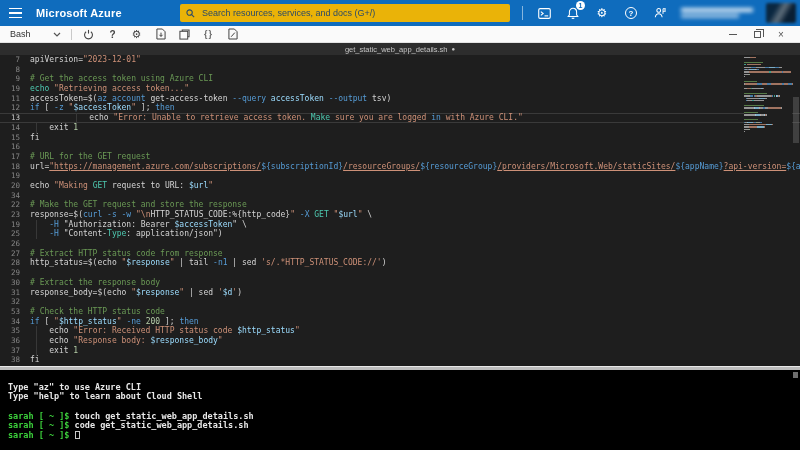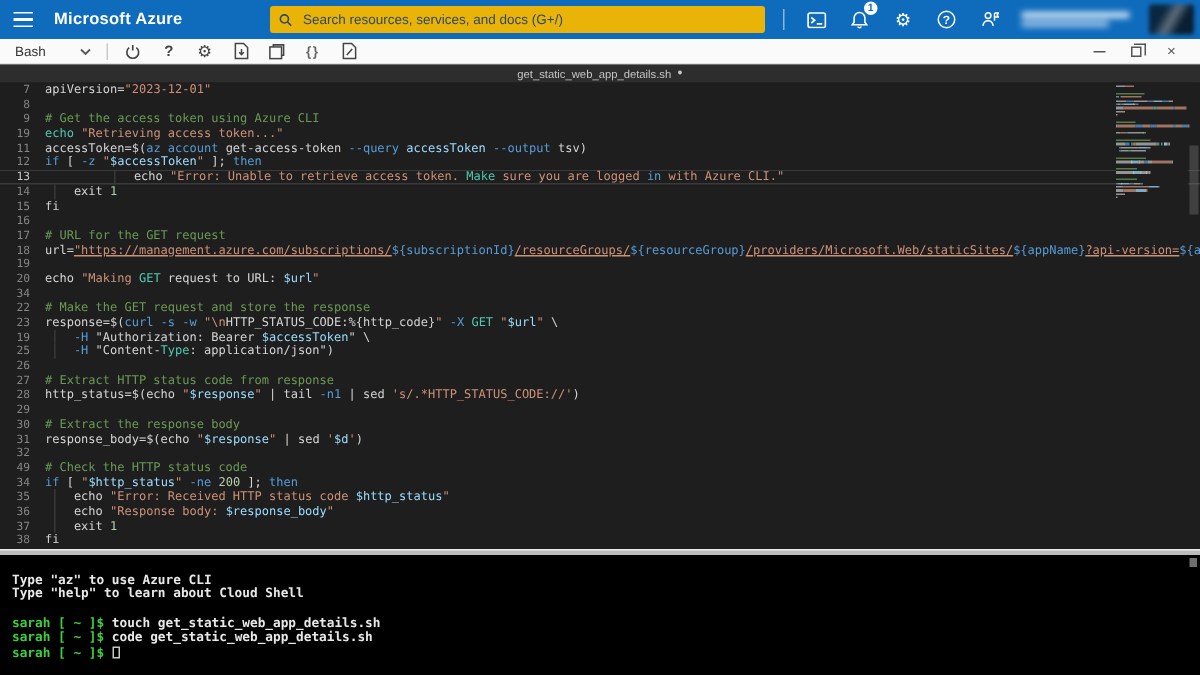--- a/index.html
+++ b/index.html
@@ -225,21 +225,21 @@
         <div class="code-line"><span class="ln">23</span><span class="code"><span class="tk-p">response=$(</span><span class="tk-k">curl</span><span class="tk-p"> </span><span class="tk-k">-s</span><span class="tk-p"> </span><span class="tk-k">-w</span><span class="tk-p"> </span><span class="tk-s">"\n</span><span class="tk-p">HTTP_STATUS_CODE:%{http_code}</span><span class="tk-s">"</span><span class="tk-p"> </span><span class="tk-k">-X</span><span class="tk-p"> </span><span class="tk-t">GET</span><span class="tk-p"> </span><span class="tk-s">"</span><span class="tk-v">$url</span><span class="tk-s">"</span><span class="tk-p"> \</span></span></div>
         <div class="code-line indented"><span class="ln">19</span><span class="code"><span class="tk-p">    </span><span class="tk-k">-H</span><span class="tk-p"> "Authorization: Bearer </span><span class="tk-v">$accessToken</span><span class="tk-p">" \</span></span></div>
         <div class="code-line indented"><span class="ln">25</span><span class="code"><span class="tk-p">    </span><span class="tk-k">-H</span><span class="tk-p"> "Content-</span><span class="tk-t">Type</span><span class="tk-p">: application/json")</span></span></div>
         <div class="code-line"><span class="ln">26</span><span class="code"></span></div>
         <div class="code-line"><span class="ln">27</span><span class="code"><span class="tk-c"># Extract HTTP status code from response</span></span></div>
         <div class="code-line"><span class="ln">28</span><span class="code"><span class="tk-p">http_status=$(echo </span><span class="tk-s">"</span><span class="tk-v">$response</span><span class="tk-s">"</span><span class="tk-p"> | tail </span><span class="tk-k">-n1</span><span class="tk-p"> | sed </span><span class="tk-s">'s/.*HTTP_STATUS_CODE://'</span><span class="tk-p">)</span></span></div>
         <div class="code-line"><span class="ln">29</span><span class="code"></span></div>
         <div class="code-line"><span class="ln">30</span><span class="code"><span class="tk-c"># Extract the response body</span></span></div>
         <div class="code-line"><span class="ln">31</span><span class="code"><span class="tk-p">response_body=$(echo </span><span class="tk-s">"</span><span class="tk-v">$response</span><span class="tk-s">"</span><span class="tk-p"> | sed </span><span class="tk-s">'</span><span class="tk-v">$d</span><span class="tk-s">'</span><span class="tk-p">)</span></span></div>
         <div class="code-line"><span class="ln">32</span><span class="code"></span></div>
-        <div class="code-line"><span class="ln">49</span><span class="code"><span class="tk-c"># Check the HTTP status code</span></span></div>
+        <div class="code-line"><span class="ln">53</span><span class="code"><span class="tk-c"># Check the HTTP status code</span></span></div>
         <div class="code-line"><span class="ln">34</span><span class="code"><span class="tk-k">if</span><span class="tk-p"> [ </span><span class="tk-s">"</span><span class="tk-v">$http_status</span><span class="tk-s">"</span><span class="tk-p"> </span><span class="tk-k">-ne</span><span class="tk-p"> </span><span class="tk-n">200</span><span class="tk-p"> ]; </span><span class="tk-k">then</span></span></div>
         <div class="code-line indented"><span class="ln">35</span><span class="code"><span class="tk-p">    echo </span><span class="tk-s">"Error: Received HTTP status code </span><span class="tk-v">$http_status</span><span class="tk-s">"</span></span></div>
         <div class="code-line indented"><span class="ln">36</span><span class="code"><span class="tk-p">    echo </span><span class="tk-s">"Response body: </span><span class="tk-v">$response_body</span><span class="tk-s">"</span></span></div>
         <div class="code-line indented"><span class="ln">37</span><span class="code"><span class="tk-p">    exit </span><span class="tk-n">1</span></span></div>
         <div class="code-line"><span class="ln">38</span><span class="code"><span class="tk-p">fi</span></span></div>
       </div>
     <div class="minimap">
         <div class="mm-row">
           <span style="width: 5.5px; background: rgb(189, 189, 189);"></span>
           <span style="width: 6px; background: rgb(206, 145, 120);"></span>

